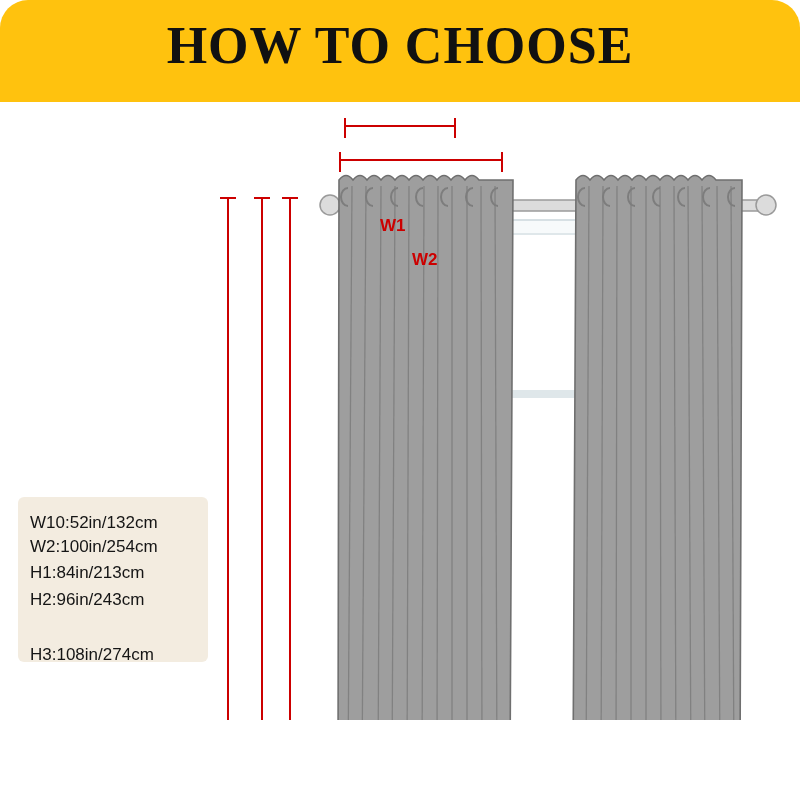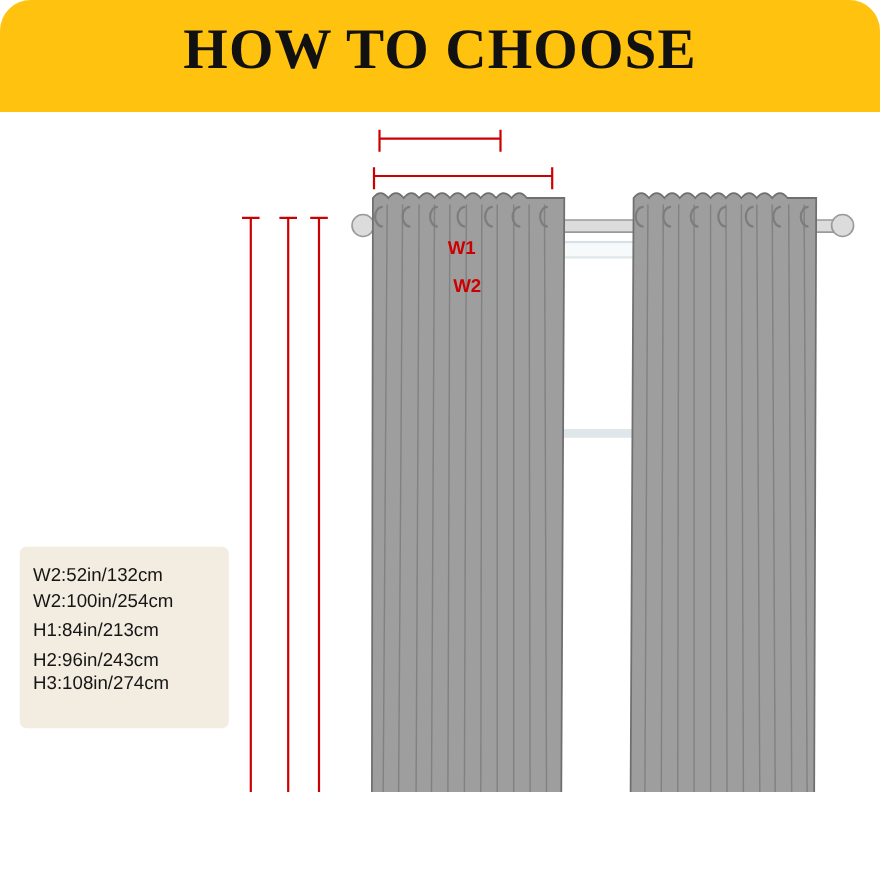--- a/index.html
+++ b/index.html
@@ -66,31 +66,31 @@
     left: 12px;
     font-size: 17px;
     color: #151515;
     white-space: nowrap;
     font-family: "Liberation Sans", sans-serif;
   }
   .legend-w1 { top: 16px; }
   .legend-w2 { top: 40px; }
   .legend-h1 { top: 66px; }
   .legend-h2 { top: 93px; }
-  .legend-h3 { top: 114px; text-align: right; }
+  .legend-h3 { top: 148px; text-align: right; }
 
   
   .dim-label {
     position: absolute;
     font-size: 17px;
     font-weight: bold;
     color: #cc0000;
     white-space: nowrap;
   }
-  .lbl-w1 { left: 380px; top: 114px; padding-left: 27px; }
+  .lbl-w1 { left: 380px; top: 114px; }
   .lbl-w2 { left: 412px; top: 148px; }
   .lbl-h1 { left: 290px; top: 676px; font-family: Liberation Mono, monospace; }
 </style>
 </head>
 <body>
 
 <div id="root">
 
   <div class="banner">
     <div class="banner-title">HOW TO CHOOSE</div>
@@ -226,21 +226,21 @@
         <line x1="220" y1="96" x2="236" y2="96"></line>
         <line x1="220" y1="670" x2="236" y2="670"></line>
       </g>
     </svg>
 
     <div class="dim-label lbl-w1">W1</div>
     <div class="dim-label lbl-w2">W2</div>
     <div class="dim-label lbl-h1">H1</div>
 
     <div class="legend">
-      <div class="legend-line legend-w1">W2:52in/132cm</div>
+      <div class="legend-line legend-w1">W10:52in/132cm</div>
       <div class="legend-line legend-w2">W2:100in/254cm</div>
       <div class="legend-line legend-h1">H1:84in/213cm</div>
       <div class="legend-line legend-h2">H2:96in/243cm</div>
       <div class="legend-line legend-h3">H3:108in/274cm</div>
     </div>
   </div>
 
 </div>
 
 </body></html>

